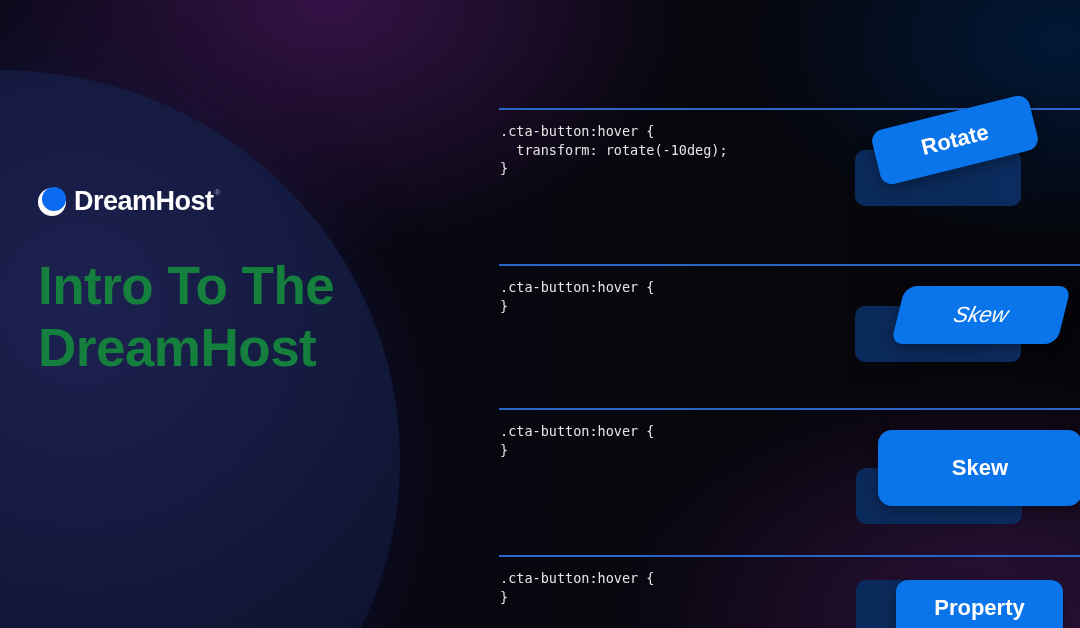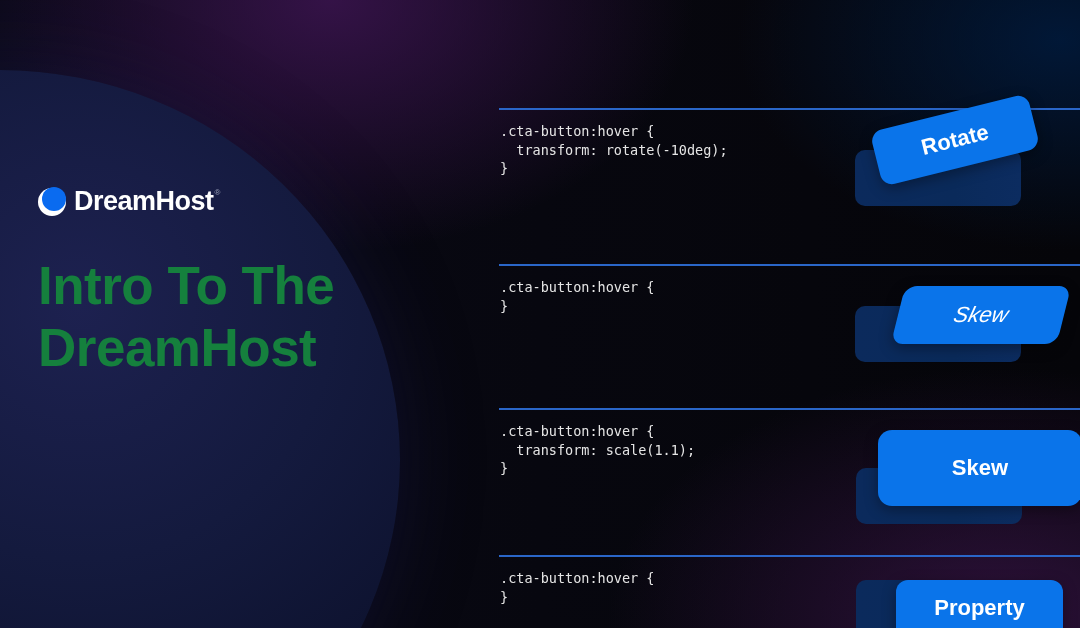--- a/index.html
+++ b/index.html
@@ -82,21 +82,21 @@
   <div class="rule"></div>
   <div class="code"><div>.cta-button:hover {</div><div>}</div></div>
 </div>
 <div class="btn-shadow" style="left:855px; top:306px;"></div>
 <div class="btn" style="left:898px; top:286px; width:166px; height:58px; transform: skewX(-14deg); font-style: italic; font-weight: 400;">
   <span>Skew</span>
 </div>
 
 <div class="section" style="top:408px;">
   <div class="rule"></div>
-  <div class="code"><div>.cta-button:hover {</div><div>  transform: scale(1.1);</div><div>}</div></div>
+  <div class="code"><div>.cta-button:hover {</div><div>}</div></div>
 </div>
 <div class="btn-shadow" style="left:856px; top:468px;"></div>
 <div class="btn" style="left:878px; top:430px; width:204px; height:76px; border-radius:14px;">
   <span>Skew</span>
 </div>
 
 <div class="section" style="top:555px;">
   <div class="rule"></div>
   <div class="code"><div>.cta-button:hover {</div><div>}</div></div>
 </div>

